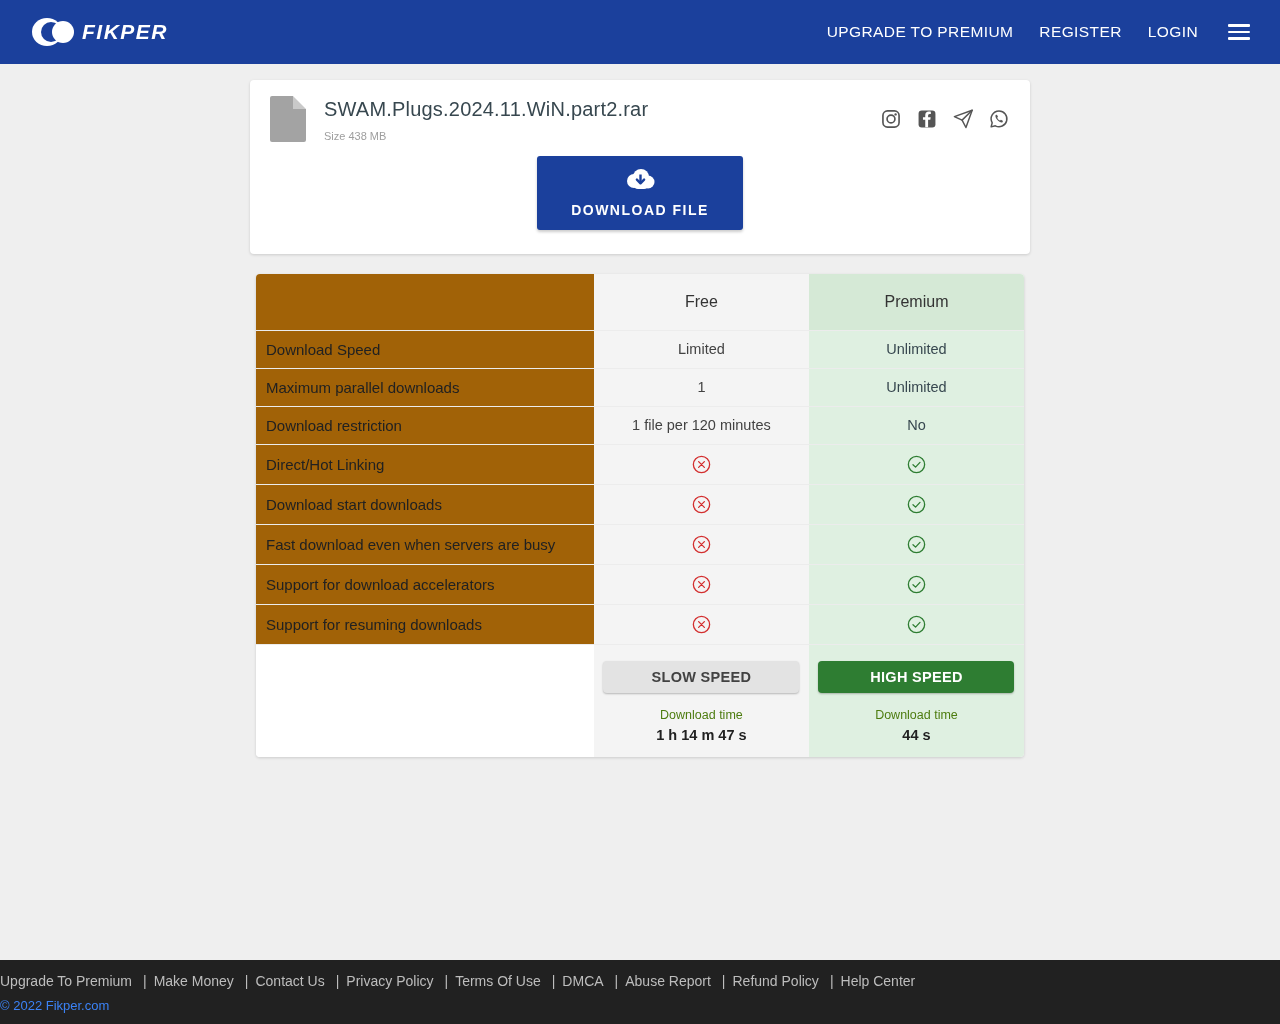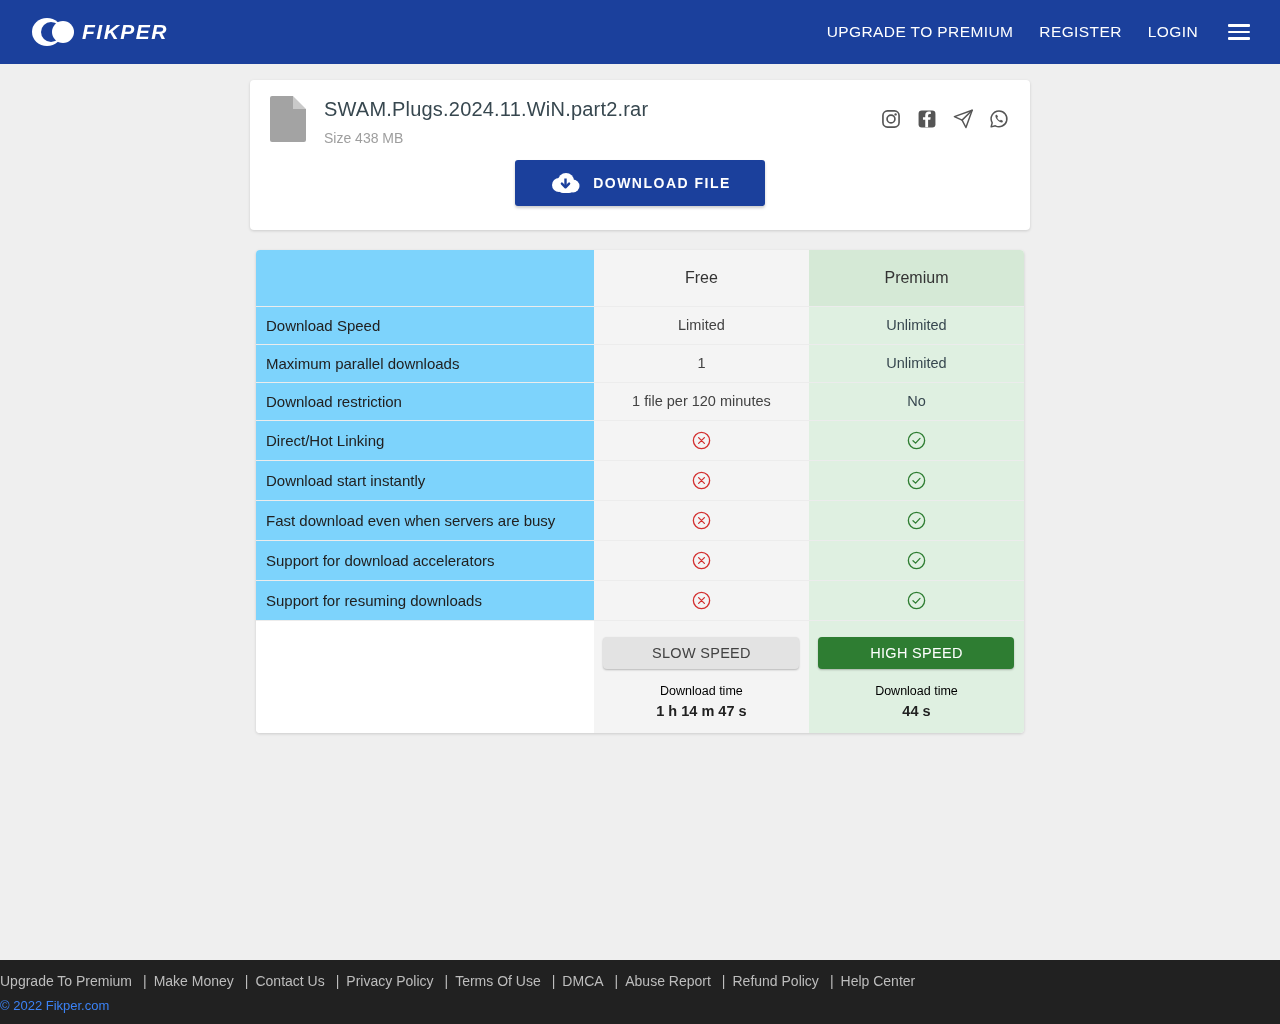--- a/index.html
+++ b/index.html
@@ -36,45 +36,45 @@
   
   .page{flex:1 1 auto;padding-top:16px;}
   .file-card{width:780px;margin:0 auto;background:#fff;border-radius:4px;
     box-shadow:0 1px 3px rgba(0,0,0,.15);padding:16px 20px 24px;}
   .file-head{display:flex;align-items:flex-start;gap:18px;}
   .file-icon{width:36px;height:46px;background:#a3a3a3;border-radius:2px;position:relative;flex:0 0 36px;}
   .file-icon::before{content:"";position:absolute;top:0;right:0;width:0;height:0;
     border-style:solid;border-width:0 13px 13px 0;border-color:#fff #fff #c9c9c9 #c9c9c9;}
   .file-info{flex:0 1 auto;padding-top:2px;}
   .filename{font-size:20px;color:#37474f;letter-spacing:.2px;}
-  .filesize{font-size:14px;color:#9e9e9e;margin-top:9px;}
+  .filesize{font-size:11px;color:#9e9e9e;margin-top:9px;}
   .share-icons{display:flex;gap:14px;padding-top:12px;margin-left:auto;}
   .share{cursor:pointer;display:inline-flex;}
   .btn-row{display:flex;justify-content:center;margin-top:14px;}
   .download-btn{display:inline-flex;align-items:center;gap:12px;background:var(--accent);
     color:#fff;border:none;border-radius:3px;padding:12px 34px;font-size:14px;font-weight:bold;
-    letter-spacing:1.5px;cursor:pointer;font-family:inherit;box-shadow:0 2px 3px rgba(0,0,0,.2);}
+    letter-spacing:1.5px;cursor:pointer;font-family:inherit;box-shadow:0 2px 3px rgba(0,0,0,.2);flex-direction:column;}
   
   .compare-card{width:768px;margin:20px auto 0;background:#fff;border-radius:4px;
     box-shadow:0 1px 3px rgba(0,0,0,.15);overflow:hidden;}
   .compare-table{width:100%;border-collapse:collapse;table-layout:fixed;}
   .compare-table thead th{height:56px;font-size:16px;font-weight:500;color:#333;}
-  .feature-cell{background:#7dd3fc;text-align:left;padding:10px 10px;font-size:15px;color:#212121;}
+  .feature-cell{background:#a16207;text-align:left;padding:10px 10px;font-size:15px;color:#212121;}
   .free-cell{background:var(--gray-col);text-align:center;font-size:14.5px;color:#424242;padding:9px 8px;}
   .premium-cell{background:var(--green-col);text-align:center;font-size:14.5px;color:#37474f;padding:3px 8px;}
   thead .premium-cell{background:var(--green-head);}
   tbody td,tfoot td{border-top:1px solid #ececec;}
   tbody td svg{vertical-align:middle;}
   .cta{vertical-align:top;padding:16px 8px 14px;}
   tfoot .feature-cell{background:#fff;}
   .speed-btn{width:196px;padding:8px 0;border:none;border-radius:4px;font-size:14.5px;
-    letter-spacing:.3px;cursor:pointer;font-family:inherit;box-shadow:0 1px 2px rgba(0,0,0,.25);}
+    letter-spacing:.3px;cursor:pointer;font-family:inherit;box-shadow:0 1px 2px rgba(0,0,0,.25);font-weight:bold;}
   .speed-btn.slow{background:#e3e3e3;color:#424242;}
   .speed-btn.high{background:var(--green);color:#fff;}
-  .time-label{font-size:12.5px;color:#000000;margin-top:15px;}
+  .time-label{font-size:12.5px;color:#4d7c0f;margin-top:15px;}
   .time-value{font-size:14.5px;font-weight:bold;color:#212121;margin-top:5px;}
   
   .page-footer{flex:0 0 64px;background:var(--footer-bg);text-align:left;padding-top:13px;}
   .footer-links{font-size:14px;color:#bdbdbd;}
   .footer-link{color:#bdbdbd;text-decoration:none;cursor:pointer;}
   .sep{margin:0 7px 0 11px;color:#bdbdbd;}
   .copyright{font-size:13px;color:#3b82f6;margin-top:9px;}
 </style>
 </head>
 <body>
@@ -191,21 +191,21 @@
             <td class="free-cell"><span><svg viewBox="0 0 24 24" width="21" height="21">
                   <circle cx="12" cy="12" r="9.3" fill="none" stroke="#d32f2f" stroke-width="1.5"></circle>
                   <path d="M8.7 8.7 L15.3 15.3 M15.3 8.7 L8.7 15.3" stroke="#d32f2f" stroke-width="1.5" stroke-linecap="round" fill="none"></path>
                 </svg></span></td>
             <td class="premium-cell"><span><svg viewBox="0 0 24 24" width="21" height="21">
                   <circle cx="12" cy="12" r="9.3" fill="none" stroke="#2e7d32" stroke-width="1.5"></circle>
                   <path d="M8 12.3 L10.9 15 L16 9.6" fill="none" stroke="#2e7d32" stroke-width="1.5" stroke-linecap="round" stroke-linejoin="round"></path>
                 </svg></span></td>
           </tr>
           <tr>
-            <td class="feature-cell">Download start instantly</td>
+            <td class="feature-cell">Download start downloads</td>
             <td class="free-cell"><span><svg viewBox="0 0 24 24" width="21" height="21">
                   <circle cx="12" cy="12" r="9.3" fill="none" stroke="#d32f2f" stroke-width="1.5"></circle>
                   <path d="M8.7 8.7 L15.3 15.3 M15.3 8.7 L8.7 15.3" stroke="#d32f2f" stroke-width="1.5" stroke-linecap="round" fill="none"></path>
                 </svg></span></td>
             <td class="premium-cell"><span><svg viewBox="0 0 24 24" width="21" height="21">
                   <circle cx="12" cy="12" r="9.3" fill="none" stroke="#2e7d32" stroke-width="1.5"></circle>
                   <path d="M8 12.3 L10.9 15 L16 9.6" fill="none" stroke="#2e7d32" stroke-width="1.5" stroke-linecap="round" stroke-linejoin="round"></path>
                 </svg></span></td>
           </tr>
           <tr>

